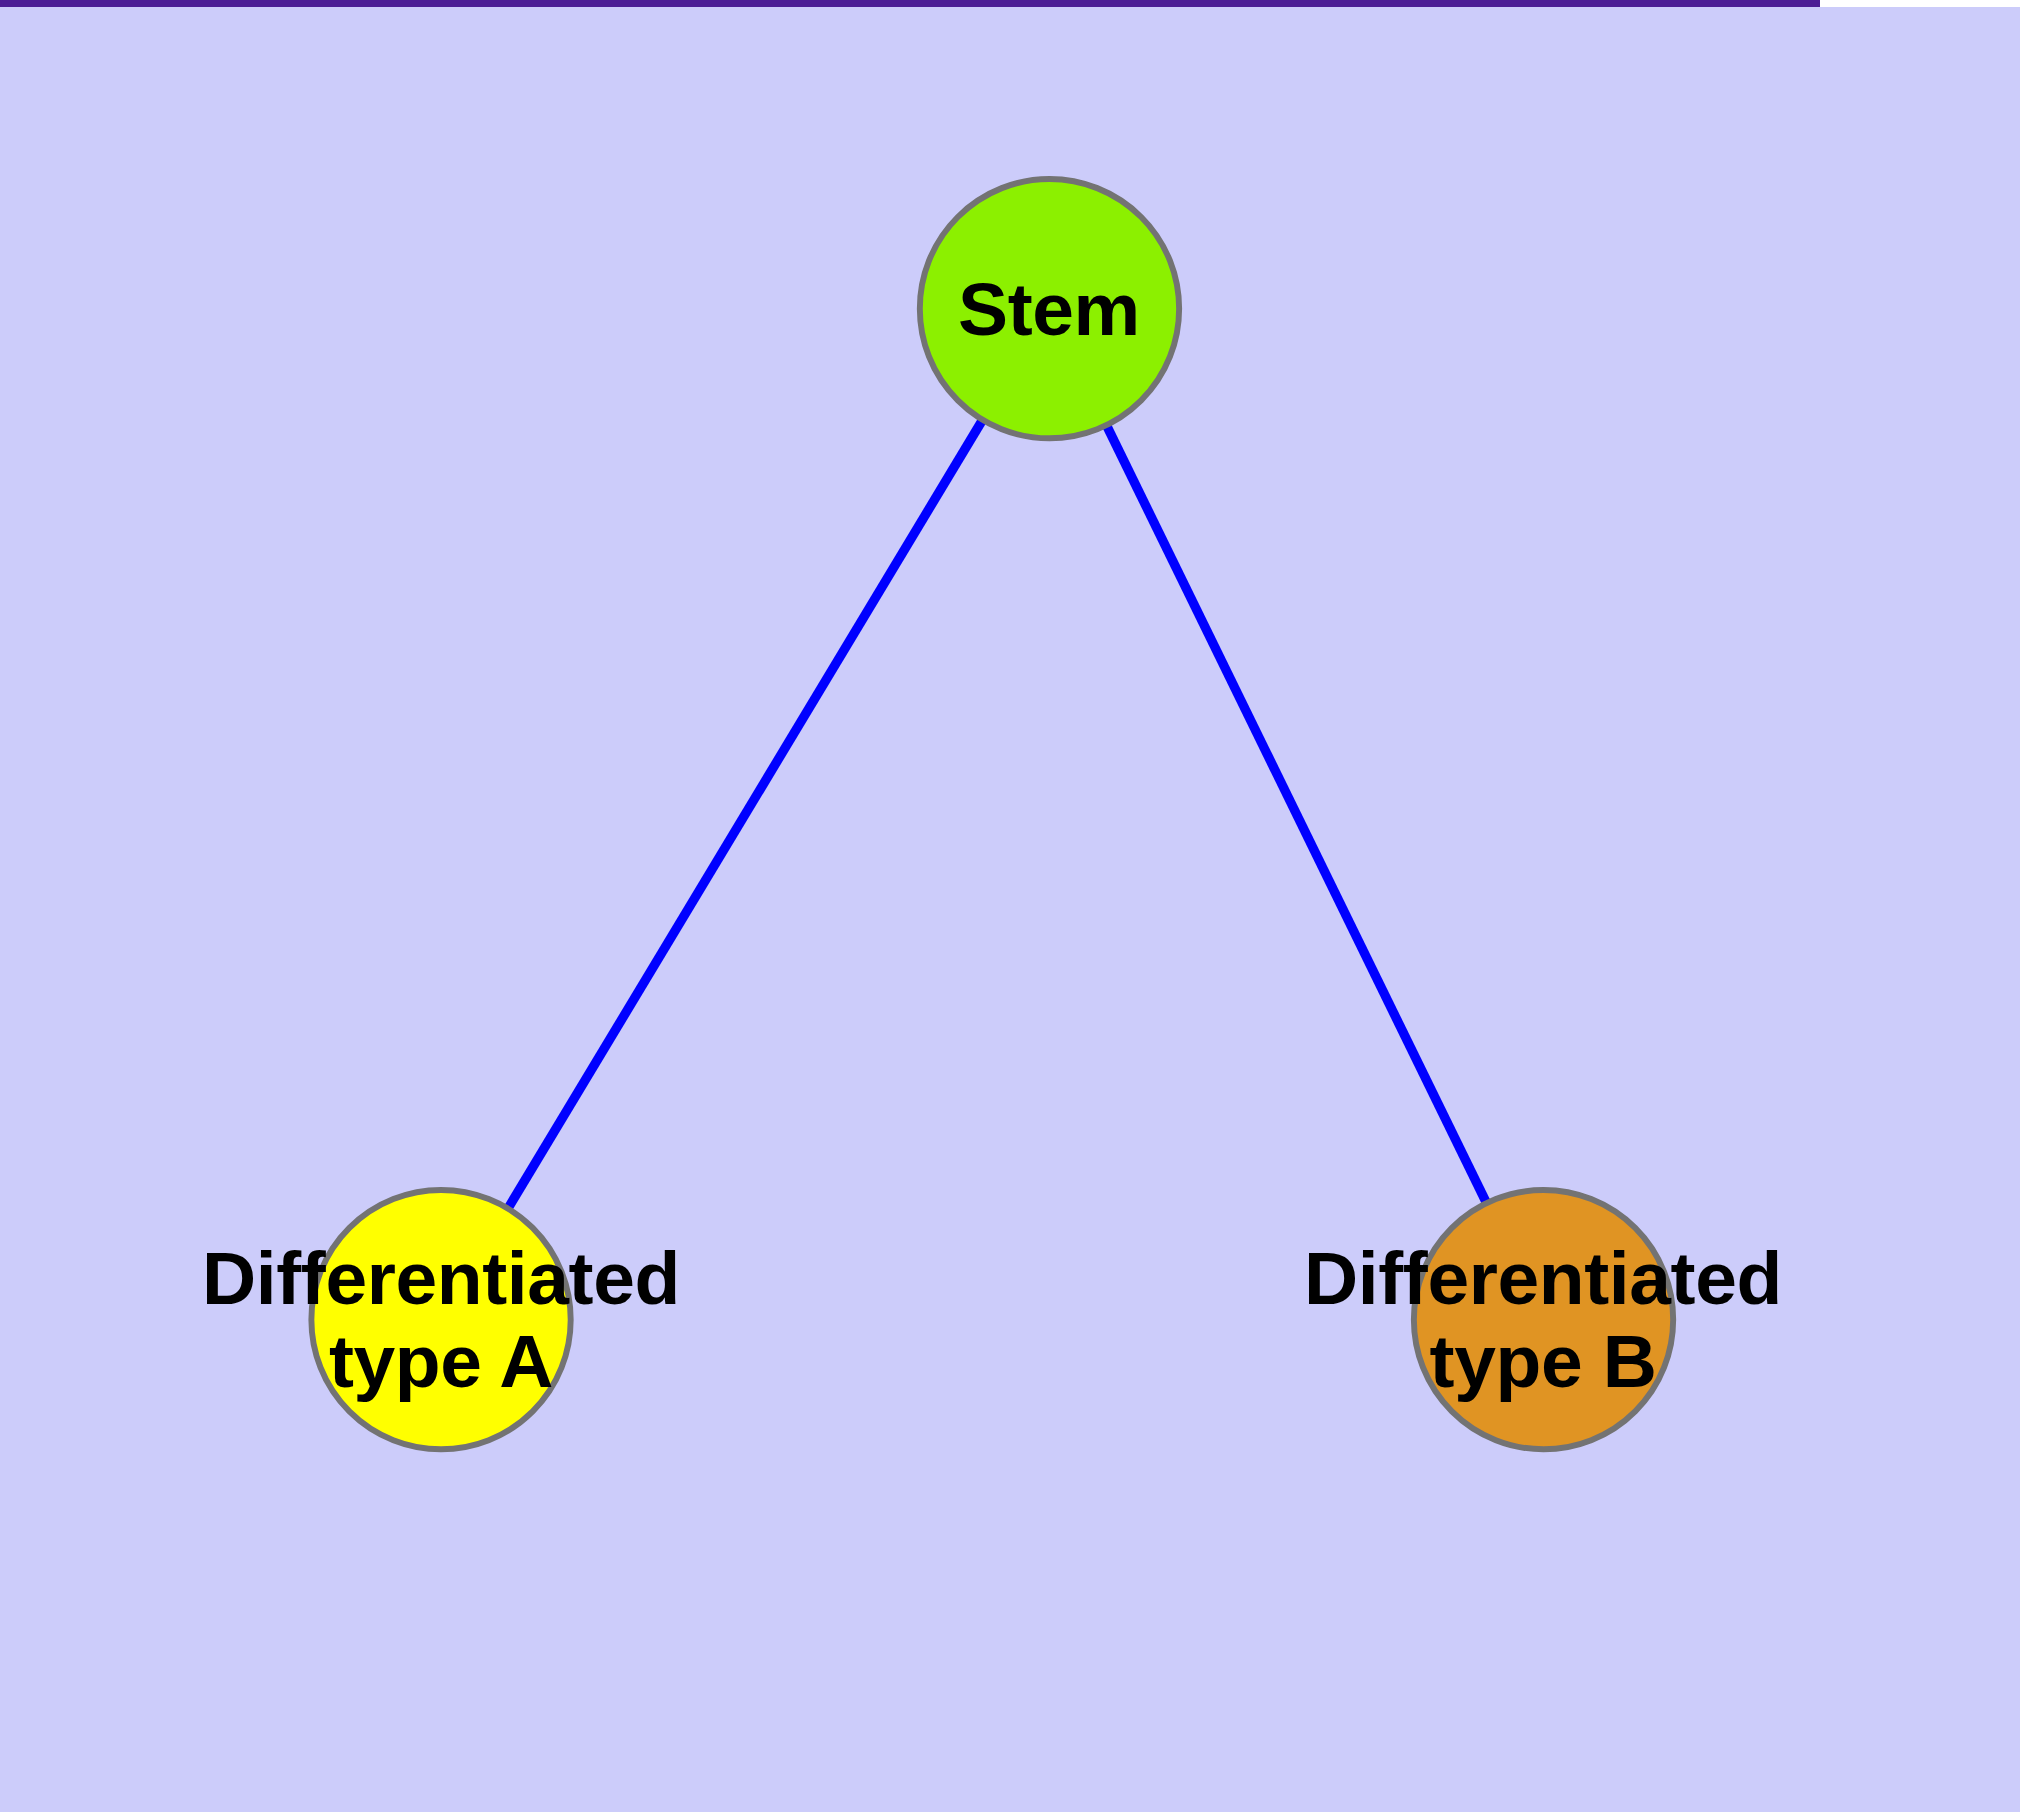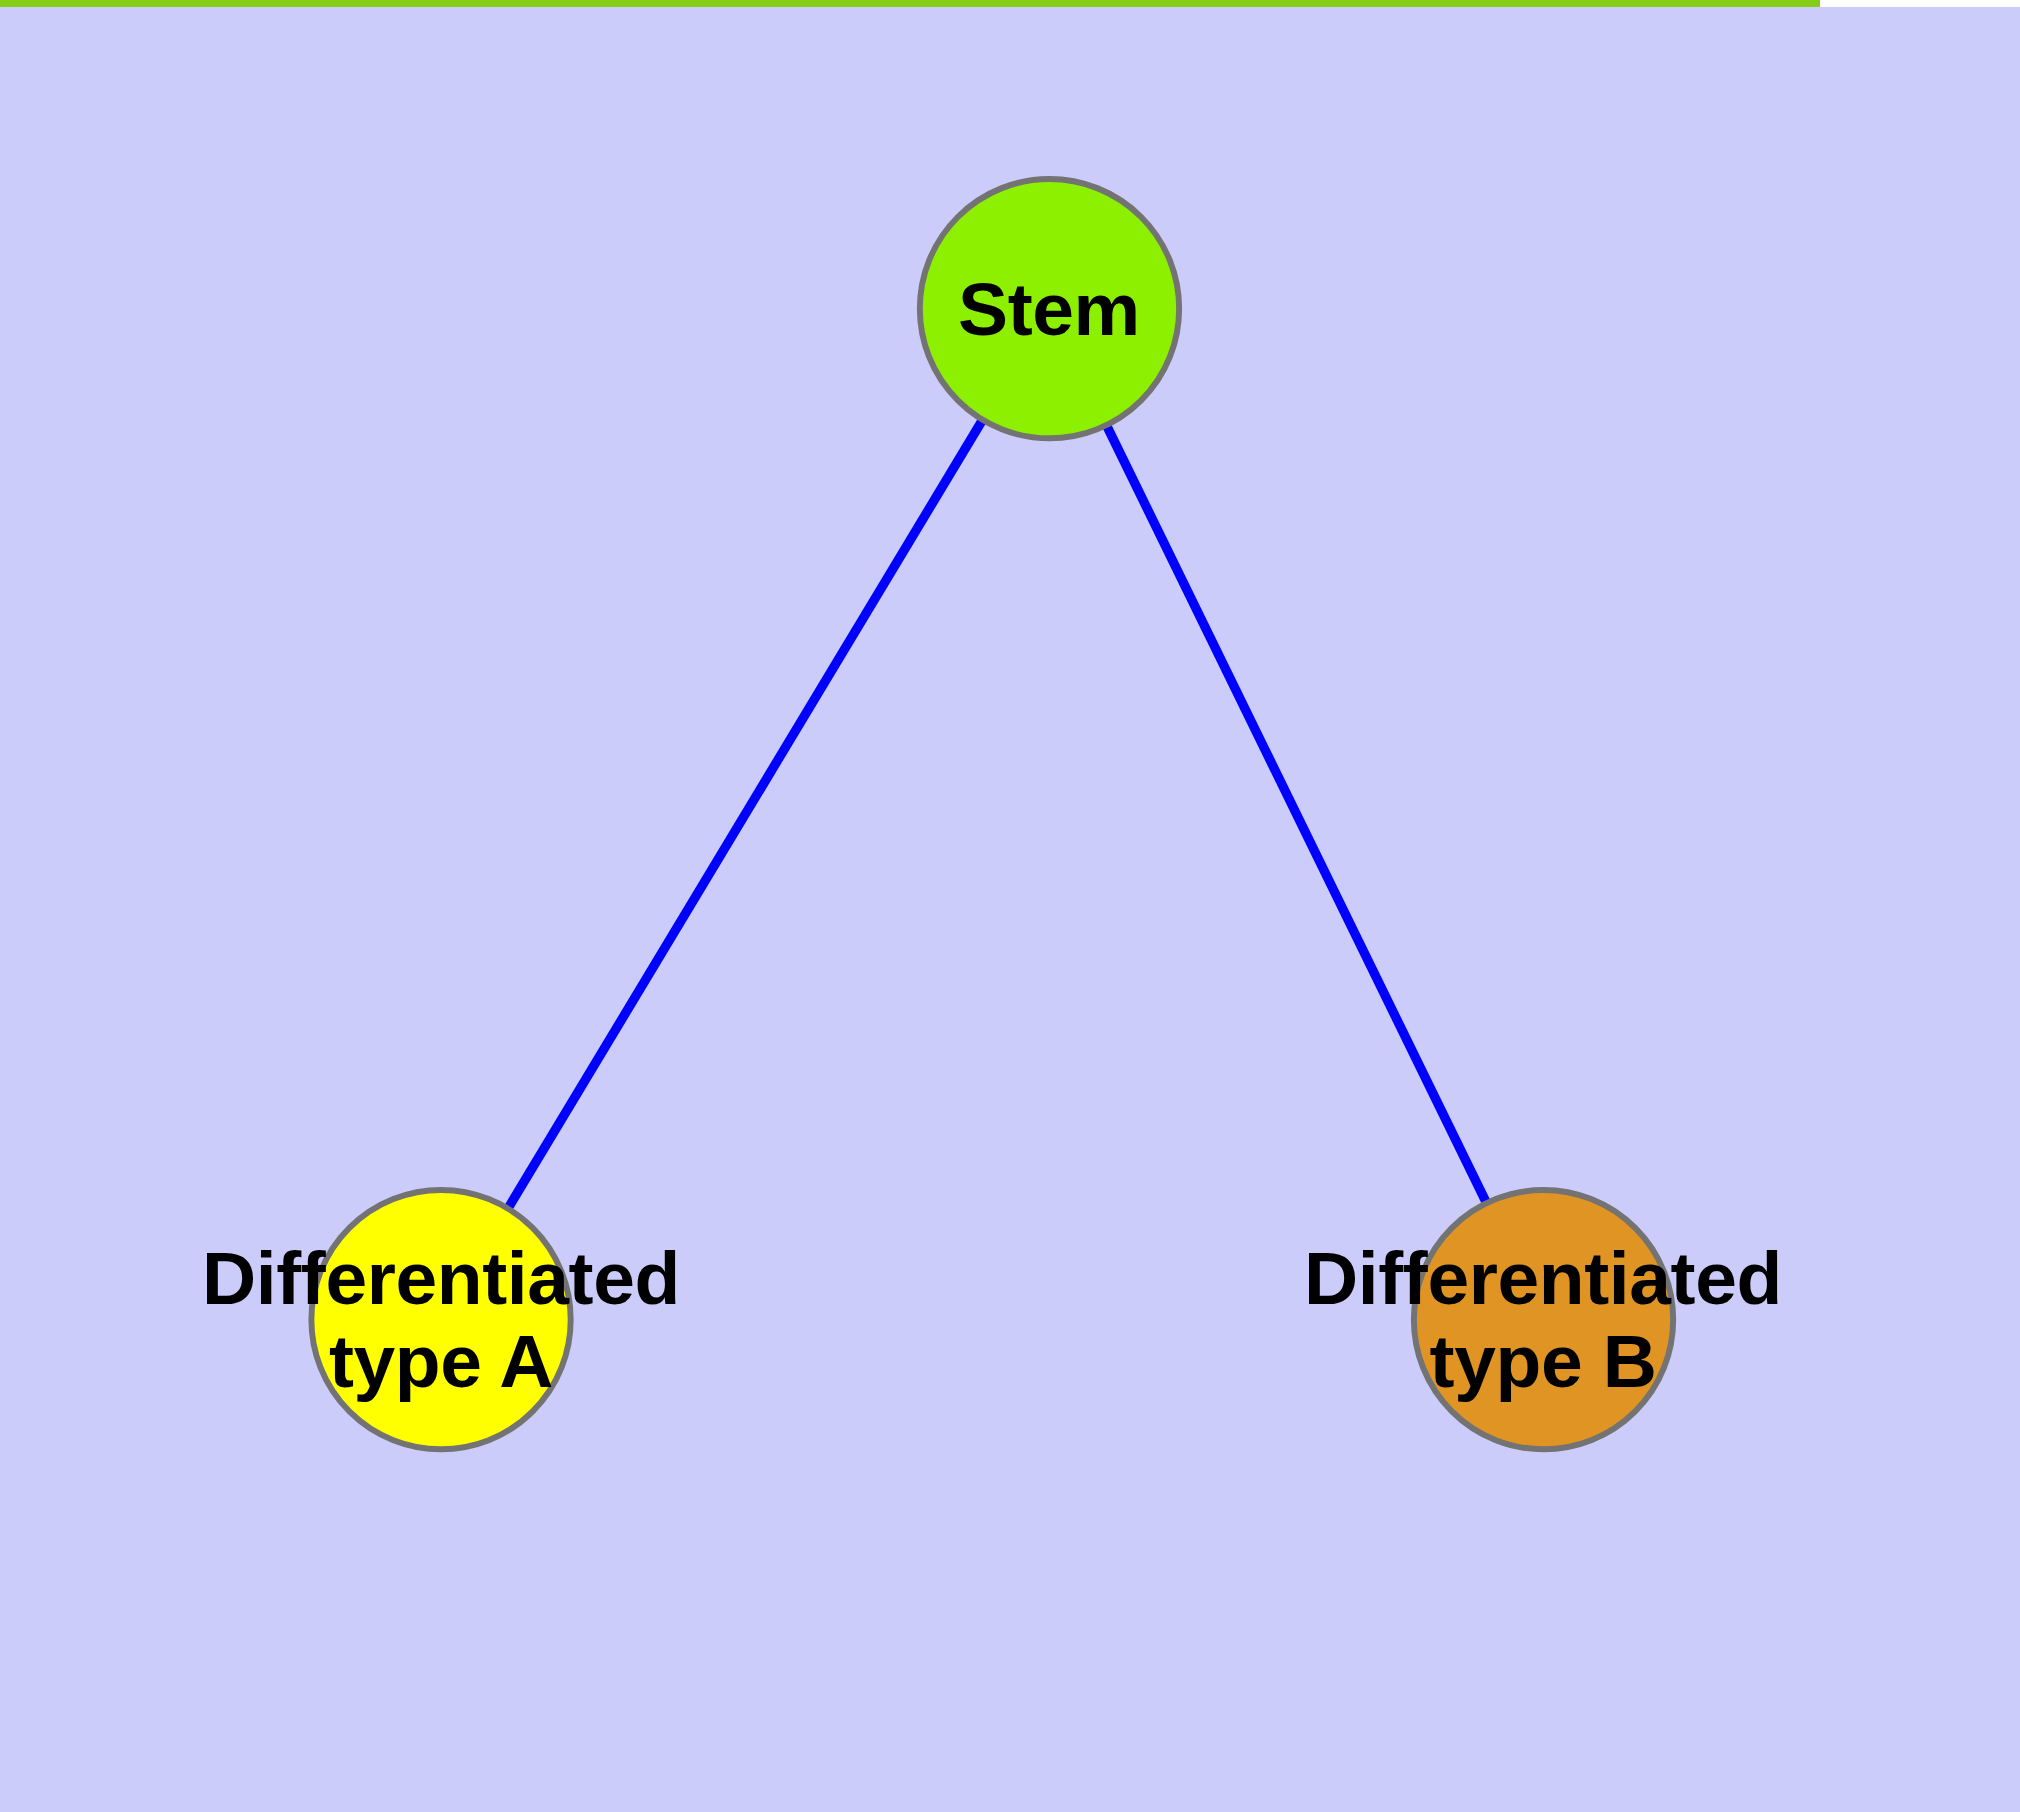--- a/index.html
+++ b/index.html
@@ -10,21 +10,21 @@
   body {
     width: 2021px;
     height: 1812px;
     font-family: "Liberation Sans", sans-serif;
     overflow: hidden;
   }
   #canvas {
     position: relative;
     width: 1820px;
     height: 1812px;
-    background: #84cc16;
+    background: #4c1d95;
   }
   #plot-area {
     position: absolute;
     left: 0;
     top: 6.8px;
     width: 2021px;
     height: 1805px;
     background: #ccccfa;
     overflow: hidden;
   }

